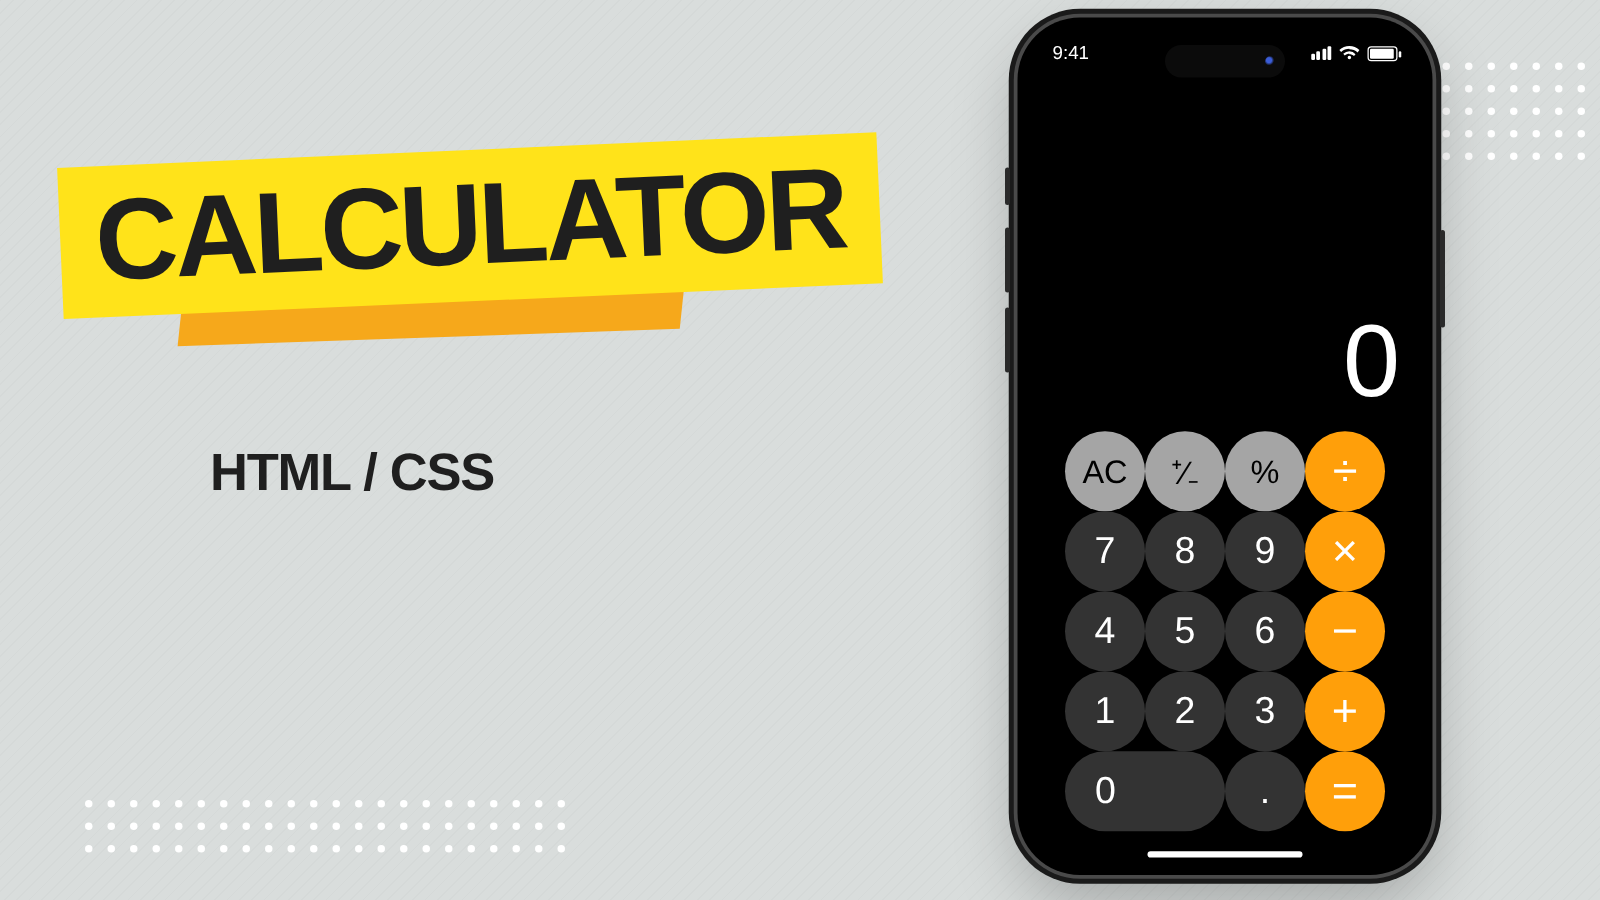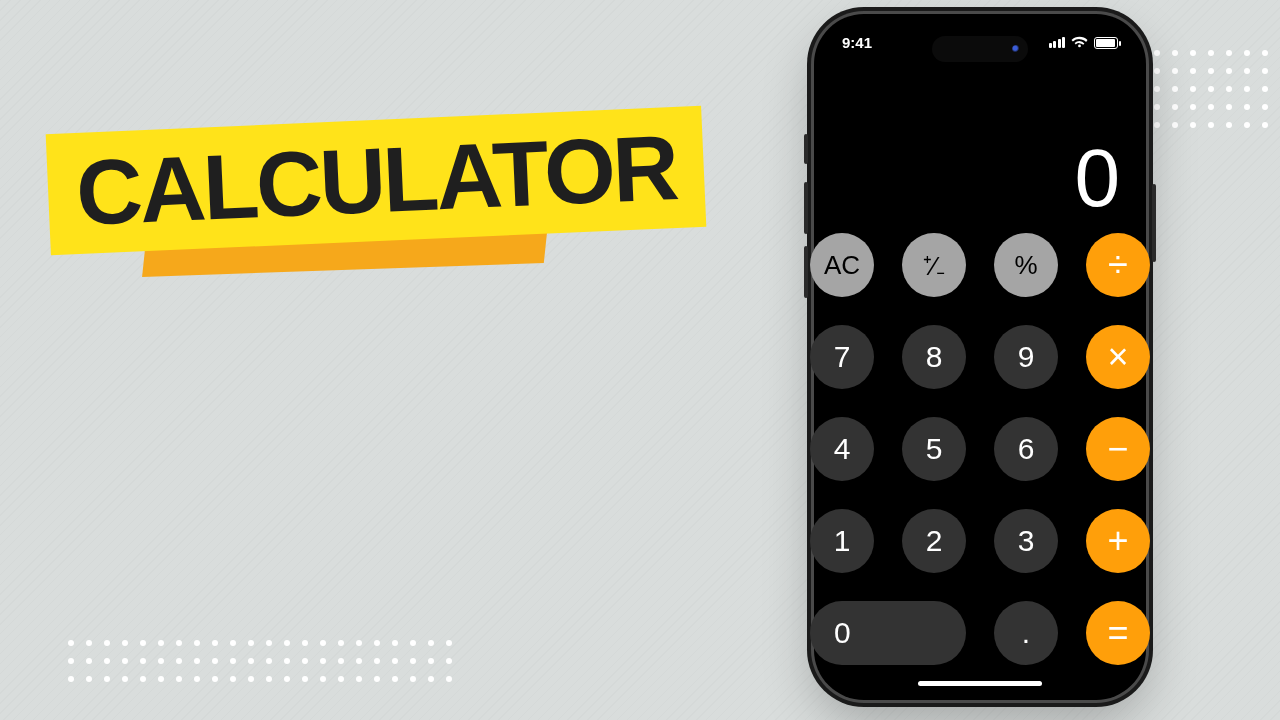--- a/index.html
+++ b/index.html
@@ -53,39 +53,39 @@
   .island {
     position:absolute; top:22px; left:50%; transform:translateX(-50%);
     width:96px; height:26px; background:#0b0b0b; border-radius:16px;
     display:flex; align-items:center; justify-content:flex-end; padding-right:8px;
   }
   .island::after { content:""; width:8px; height:8px; border-radius:50%;
     background: radial-gradient(circle at 40% 40%, #3b5dd8 0 30%, #0b0b0b 60%); }
 
   .status-bar {
     display:flex; justify-content:space-between; align-items:center;
-    color:#fff; font-size:15px; font-weight:700; padding:4px 12px 0;
+    color:#fff; font-size:15px; font-weight:400; padding:4px 12px 0;
   }
   .status-right { display:flex; align-items:center; gap:6px; }
   .signal { display:flex; align-items:flex-end; gap:1.5px; }
   .signal i { width:3px; background:#fff; border-radius:1px; }
   .signal i:nth-child(1){height:5px} .signal i:nth-child(2){height:7px}
   .signal i:nth-child(3){height:9px} .signal i:nth-child(4){height:11px}
   .wifi { font-size:14px; }
   .battery { width:24px; height:12px; border:1.5px solid #fff; border-radius:3px; position:relative; }
   .battery::after { content:""; position:absolute; right:-4px; top:3px; width:2px; height:5px; background:#fff; border-radius:1px; }
   .battery i { position:absolute; left:1px; top:1px; bottom:1px; right:2px; background:#fff; border-radius:1px; }
 
   .display {
     flex:1; display:flex; align-items:flex-end; justify-content:flex-end;
     color:#fff; font-size:82px; font-weight:300; padding:0 10px 8px 0;
     font-family: -apple-system, "Helvetica Neue", Arial, sans-serif;
   }
 
-  .keypad { display:grid; grid-template-columns: repeat(4, 64px); grid-auto-rows:64px; gap:28px; justify-content:center; padding-bottom:8px; }
+  .keypad { display:grid; grid-template-columns: repeat(4, 64px); grid-auto-rows:64px; gap:0; justify-content:center; padding-bottom:8px; }
   .key {
     border:none; border-radius:50%; font-size:30px; font-weight:400;
     display:flex; align-items:center; justify-content:center; cursor:pointer;
     font-family:-apple-system,"Helvetica Neue",Arial,sans-serif;
   }
   .key.fn  { background:#a5a5a5; color:#000; font-size:26px; font-weight:500; }
   .key.num { background:#333333; color:#fff; }
   .key.op  { background:#ff9f0a; color:#fff; font-size:36px; }
   .key.zero{ grid-column:1 / span 2; border-radius:32px; justify-content:flex-start; padding-left:24px; }
 
@@ -205,20 +205,21 @@
     <span></span>
   </div>
 
 <div class="title-wrap">
   <div class="title-shadow"></div>
   <div class="title-band">
     <h1>CALCULATOR</h1>
   </div>
 </div>
 <div class="subtitle">
+  <div>HTML / CSS</div>
 </div>
 
 <div class="phone">
   <div class="side-btn pwr"></div>
   <div class="side-btn vol1"></div>
   <div class="side-btn vol2"></div>
   <div class="side-btn vol3"></div>
   <div class="island"></div>
 
   <div class="status-bar">

